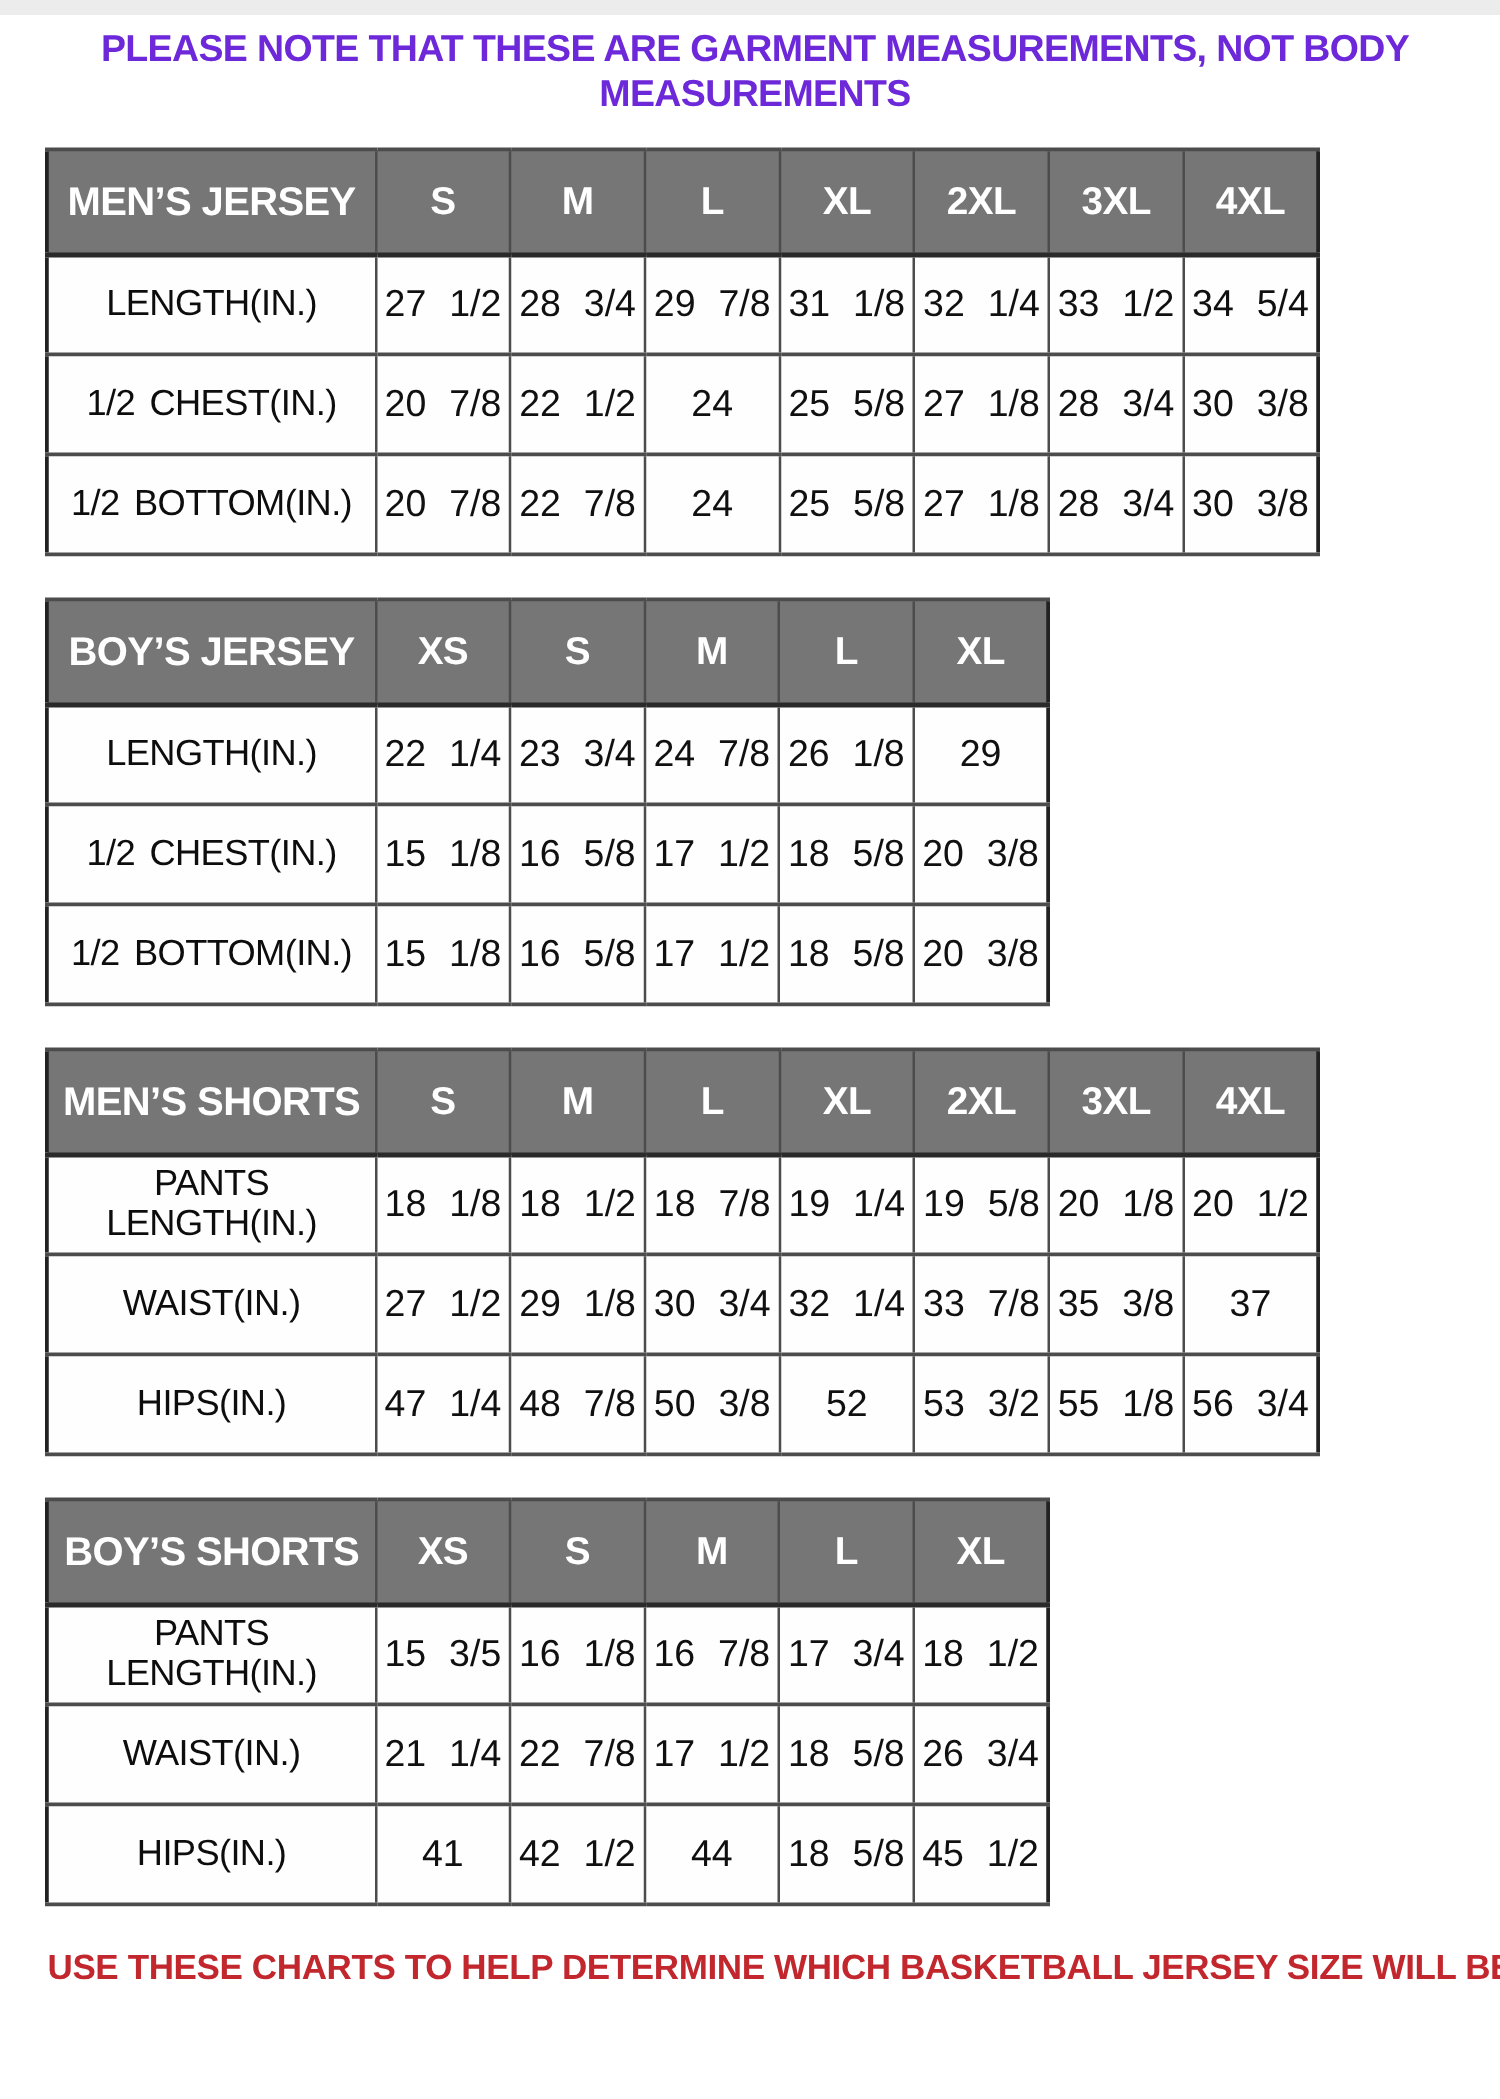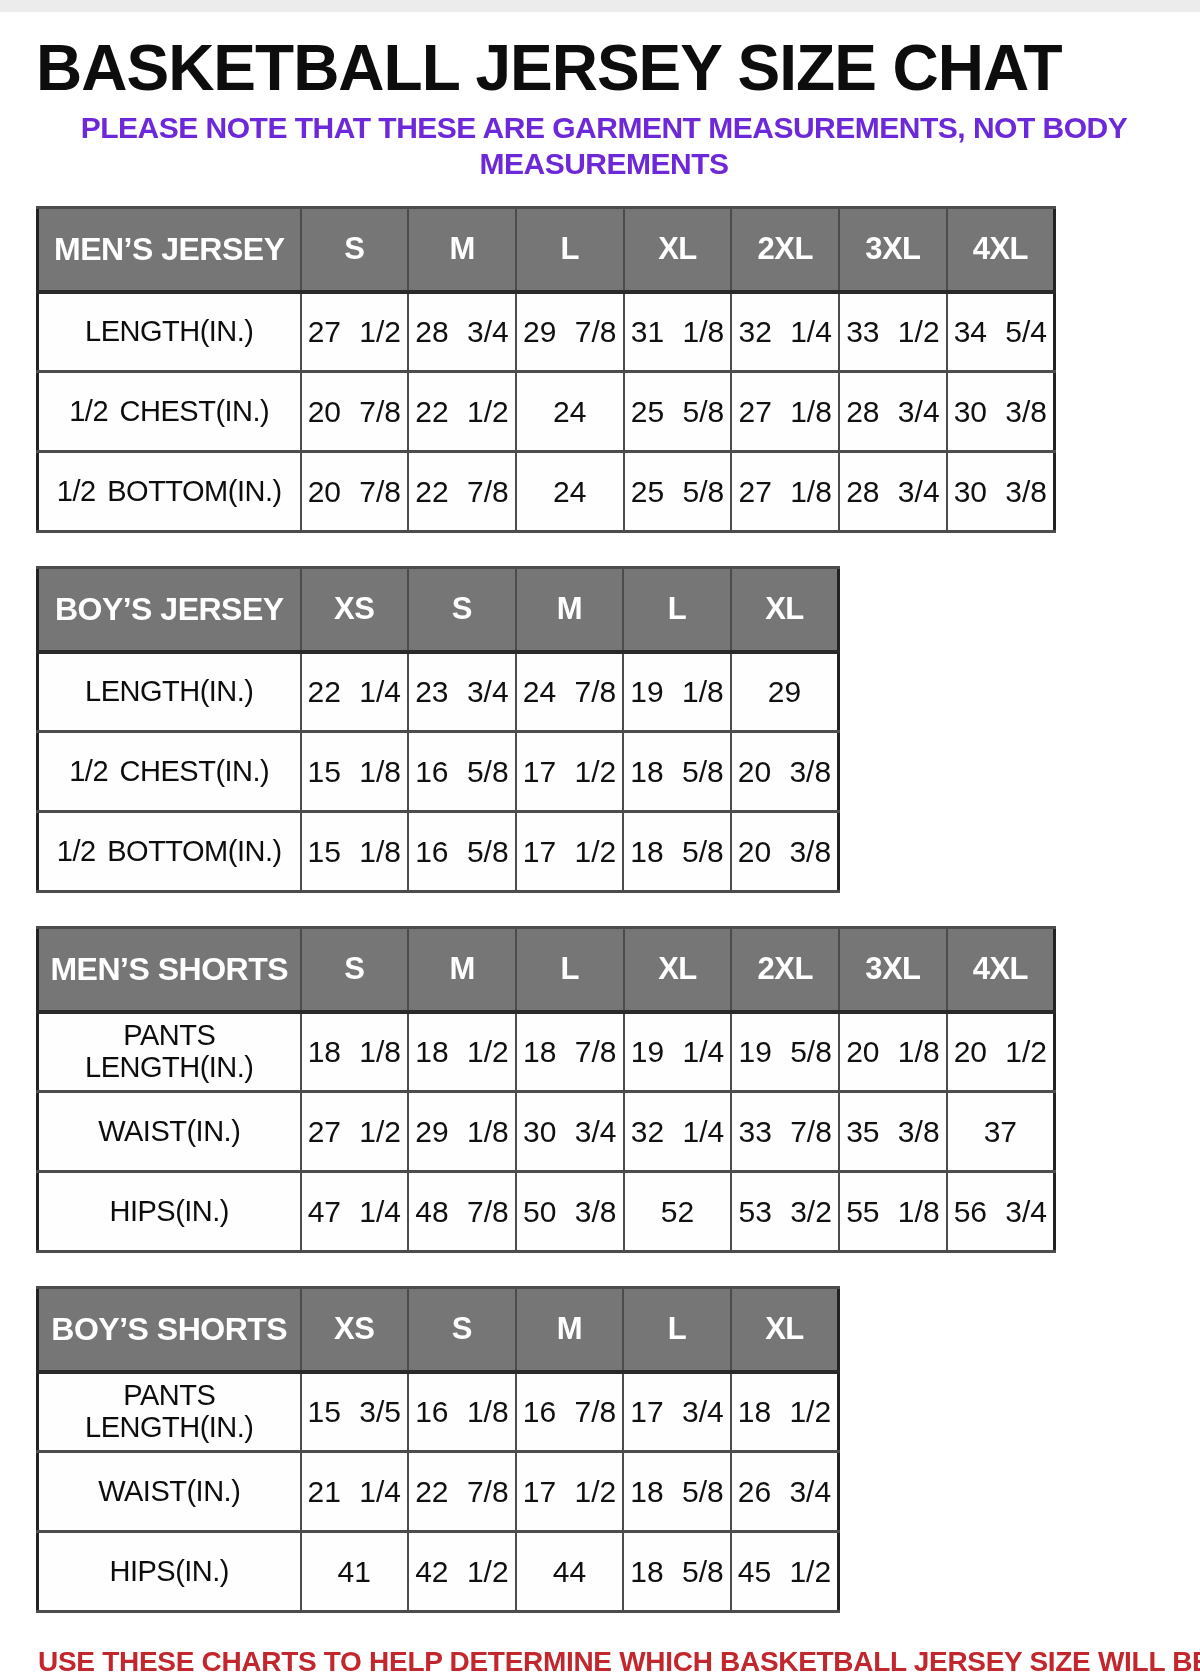--- a/index.html
+++ b/index.html
@@ -55,21 +55,20 @@
     letter-spacing: -0.3px; margin: 6px 0 0 2px; white-space: nowrap;
   }
 </style>
 </head>
 <body>
 
 <div class="top-strip"></div>
 
 <div class="page">
 
-  <div class="title">BASKETBALL JERSEY SIZE CHAT</div>
 
   <div class="note">PLEASE NOTE THAT THESE ARE GARMENT MEASUREMENTS, NOT BODY
 MEASUREMENTS</div>
 
   <table class="size-table wide">
     <thead>
       <tr>
         <th class="label-col">MEN’S JERSEY</th>
         <th>S</th>
         <th>M</th>
@@ -124,21 +123,21 @@
         <th>L</th>
         <th>XL</th>
       </tr>
     </thead>
     <tbody>
       <tr>
         <td class="row-label">LENGTH(IN.)</td>
         <td>22 1/4</td>
         <td>23 3/4</td>
         <td>24 7/8</td>
-        <td>19 1/8</td>
+        <td>26 1/8</td>
         <td>29</td>
       </tr>
       <tr>
         <td class="row-label">1/2 CHEST(IN.)</td>
         <td>15 1/8</td>
         <td>16 5/8</td>
         <td>17 1/2</td>
         <td>18 5/8</td>
         <td>20 3/8</td>
       </tr>

